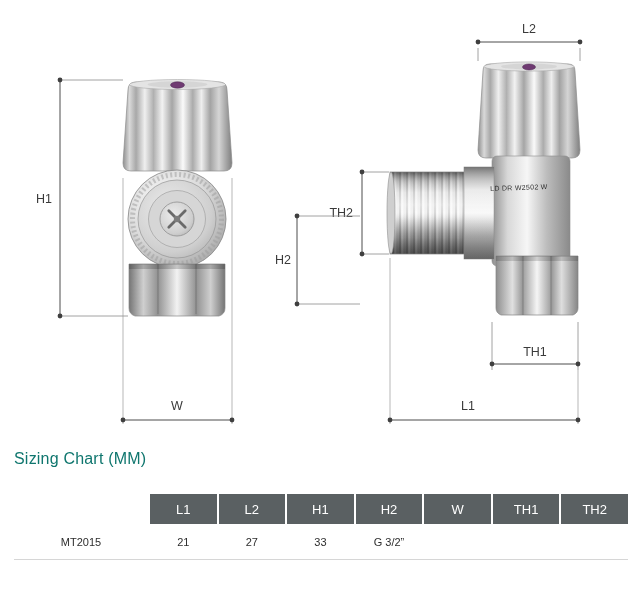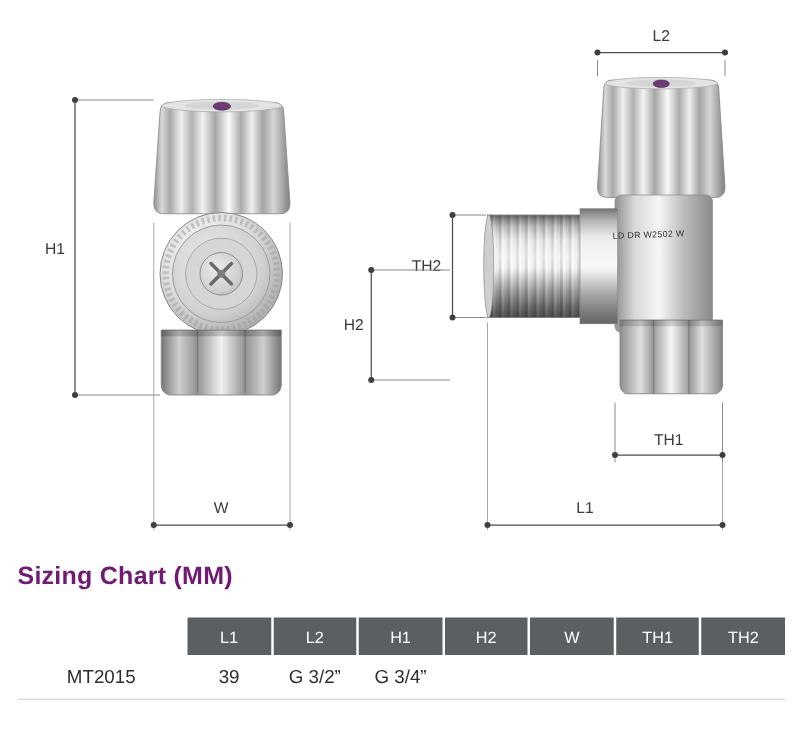--- a/index.html
+++ b/index.html
@@ -2,30 +2,30 @@
 <html><head>
 <meta charset="utf-8">
 <style>
   html,body{margin:0;padding:0;background:#ffffff;}
   .page{position:relative;width:642px;height:601px;background:#fff;overflow:hidden;
         font-family:"Liberation Sans",sans-serif;}
   .diagram{position:absolute;left:0;top:0;}
   svg text{font-family:"Liberation Sans",sans-serif;}
   .dim-label{font-size:12.5px;fill:#3a3a3a;}
   .eng{font-size:7px;fill:#2f2f2f;letter-spacing:.3px;}
-  .chart-title{position:absolute;left:14px;top:450px;font-size:20px;font-weight:700;
-               color:#701a75;letter-spacing:.2px;}
+  .chart-title{position:absolute;left:14px;top:450px;font-size:16px;font-weight:400;
+               color:#0f766e;letter-spacing:.2px;}
   .sizing-table{position:absolute;left:14px;top:494px;width:614px;}
   .t-row{display:grid;grid-template-columns:134px repeat(7,1fr);column-gap:2px;}
   .t-row.data{border-bottom:1px solid #d6d6d6;}
   .th{background:#5a6062;color:#ffffff;height:30px;display:flex;align-items:center;
       justify-content:center;font-size:13px;}
   .th.model{background:transparent;}
   .td{height:35px;display:flex;align-items:center;justify-content:center;
-      font-size:15px;color:#2e2e2e;}
+      font-size:11px;color:#2e2e2e;}
 </style>
 </head>
 <body>
 
 <div class="page">
 
   <svg class="diagram" width="642" height="440" viewBox="0 0 642 440">
     <defs>
       <linearGradient id="gKnob" x1="0" y1="0" x2="1" y2="0">
         <stop offset="0" stop-color="#8f8f8f"></stop>
@@ -218,19 +218,20 @@
       <div class="th">L1</div>
       <div class="th">L2</div>
       <div class="th">H1</div>
       <div class="th">H2</div>
       <div class="th">W</div>
       <div class="th">TH1</div>
       <div class="th">TH2</div>
     </div>
     <div class="t-row data">
       <div class="td">MT2015</div>
-      <div class="td">39</div>
+      <div class="td">21</div>
+      <div class="td">27</div>
+      <div class="td">33</div>
       <div class="td">G 3/2”</div>
-      <div class="td">G 3/4”</div>
     </div>
   </div>
 
 </div>
 
 </body></html>

